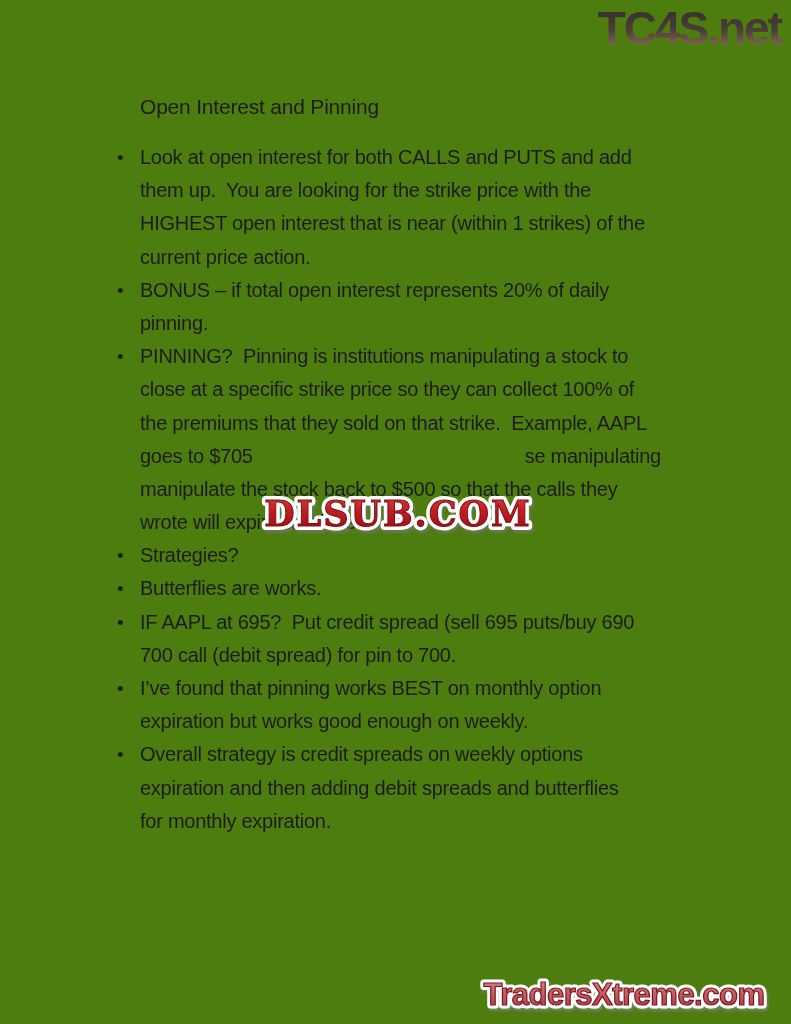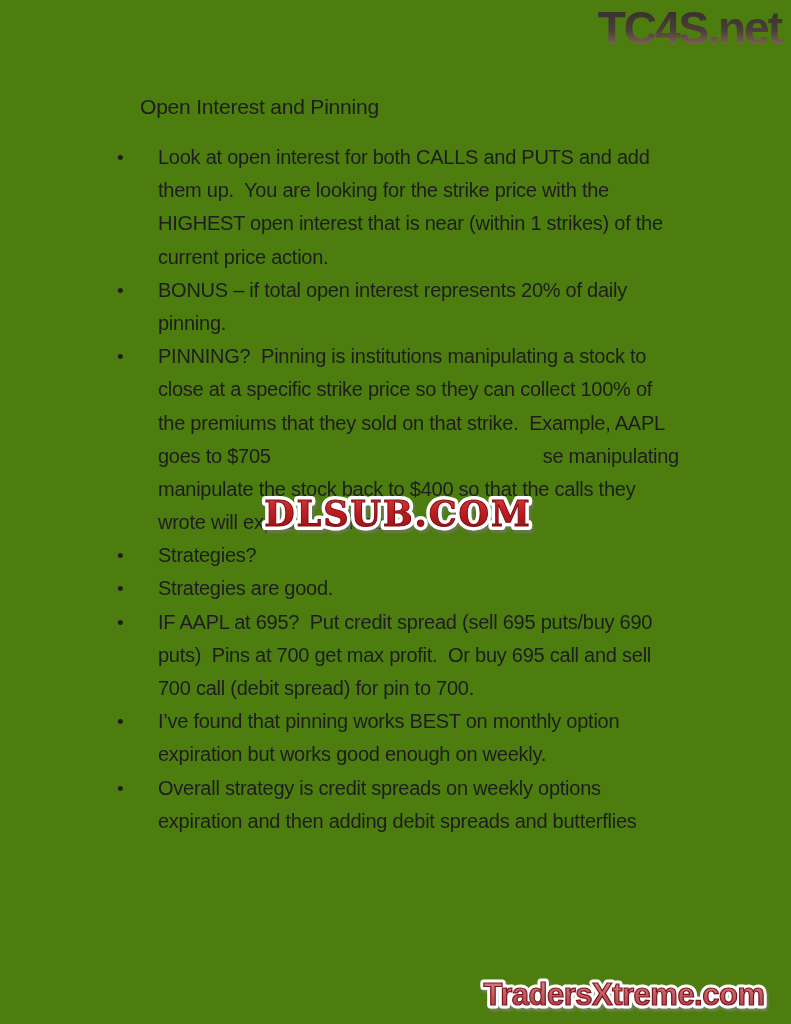--- a/index.html
+++ b/index.html
@@ -22,21 +22,21 @@
     color:#1d1d1d;white-space:pre;margin-left:48px;
   }
 
   
   .bullet-list{position:absolute;left:117px;top:141px;width:660px;}
   .bullet-item{display:flex;align-items:flex-start;}
   .bullet-marker{
     flex:0 0 23px;width:23px;
     font-size:19px;line-height:33.2px;color:#1d1d1d;
   }
-  .bullet-lines{flex:1;margin-left:18px;}
+  .bullet-lines{flex:1;}
   .text-line{
     font-size:20px;line-height:33.2px;height:33.2px;
     letter-spacing:-0.25px;white-space:pre;color:#1d1d1d;
   }
   .text-fragment{white-space:pre;}
   .gap{display:inline-block;width:272px;height:1px;}
 
   
   .watermark{position:absolute;left:249px;top:489px;width:298px;height:50px;z-index:5;}
 
@@ -80,56 +80,56 @@
           <div class="text-line">pinning.</div>
         </div>
       </div>
       <div class="bullet-item">
         <span class="bullet-marker">•</span>
         <div class="bullet-lines">
           <div class="text-line">PINNING?  Pinning is institutions manipulating a stock to</div>
           <div class="text-line">close at a specific strike price so they can collect 100% of</div>
           <div class="text-line">the premiums that they sold on that strike.  Example, AAPL</div>
           <div class="text-line"><span class="text-fragment">goes to $705</span><span class="gap"></span><span class="text-fragment">se manipulating</span></div>
-          <div class="text-line">manipulate the stock back to $400 so that the calls they</div>
+          <div class="text-line">manipulate the stock back to $500 so that the calls they</div>
           <div class="text-line">wrote will expire worthless.</div>
         </div>
       </div>
       <div class="bullet-item">
         <span class="bullet-marker">•</span>
         <div class="bullet-lines">
           <div class="text-line">Strategies?</div>
         </div>
       </div>
       <div class="bullet-item">
         <span class="bullet-marker">•</span>
         <div class="bullet-lines">
-          <div class="text-line">Strategies are good.</div>
+          <div class="text-line">Butterflies are works.</div>
         </div>
       </div>
       <div class="bullet-item">
         <span class="bullet-marker">•</span>
         <div class="bullet-lines">
           <div class="text-line">IF AAPL at 695?  Put credit spread (sell 695 puts/buy 690</div>
-          <div class="text-line">puts)  Pins at 700 get max profit.  Or buy 695 call and sell</div>
           <div class="text-line">700 call (debit spread) for pin to 700.</div>
         </div>
       </div>
       <div class="bullet-item">
         <span class="bullet-marker">•</span>
         <div class="bullet-lines">
           <div class="text-line">I’ve found that pinning works BEST on monthly option</div>
           <div class="text-line">expiration but works good enough on weekly.</div>
         </div>
       </div>
       <div class="bullet-item">
         <span class="bullet-marker">•</span>
         <div class="bullet-lines">
           <div class="text-line">Overall strategy is credit spreads on weekly options</div>
           <div class="text-line">expiration and then adding debit spreads and butterflies</div>
+          <div class="text-line">for monthly expiration.</div>
         </div>
       </div>
     </div>
 
   <svg class="watermark" viewBox="0 0 298 50">
     <defs>
       <linearGradient id="gradDL" x1="0" y1="0" x2="0" y2="1">
         <stop offset="0" stop-color="#de4040"></stop>
         <stop offset="0.45" stop-color="#c01d22"></stop>
         <stop offset="1" stop-color="#8f1013"></stop>

